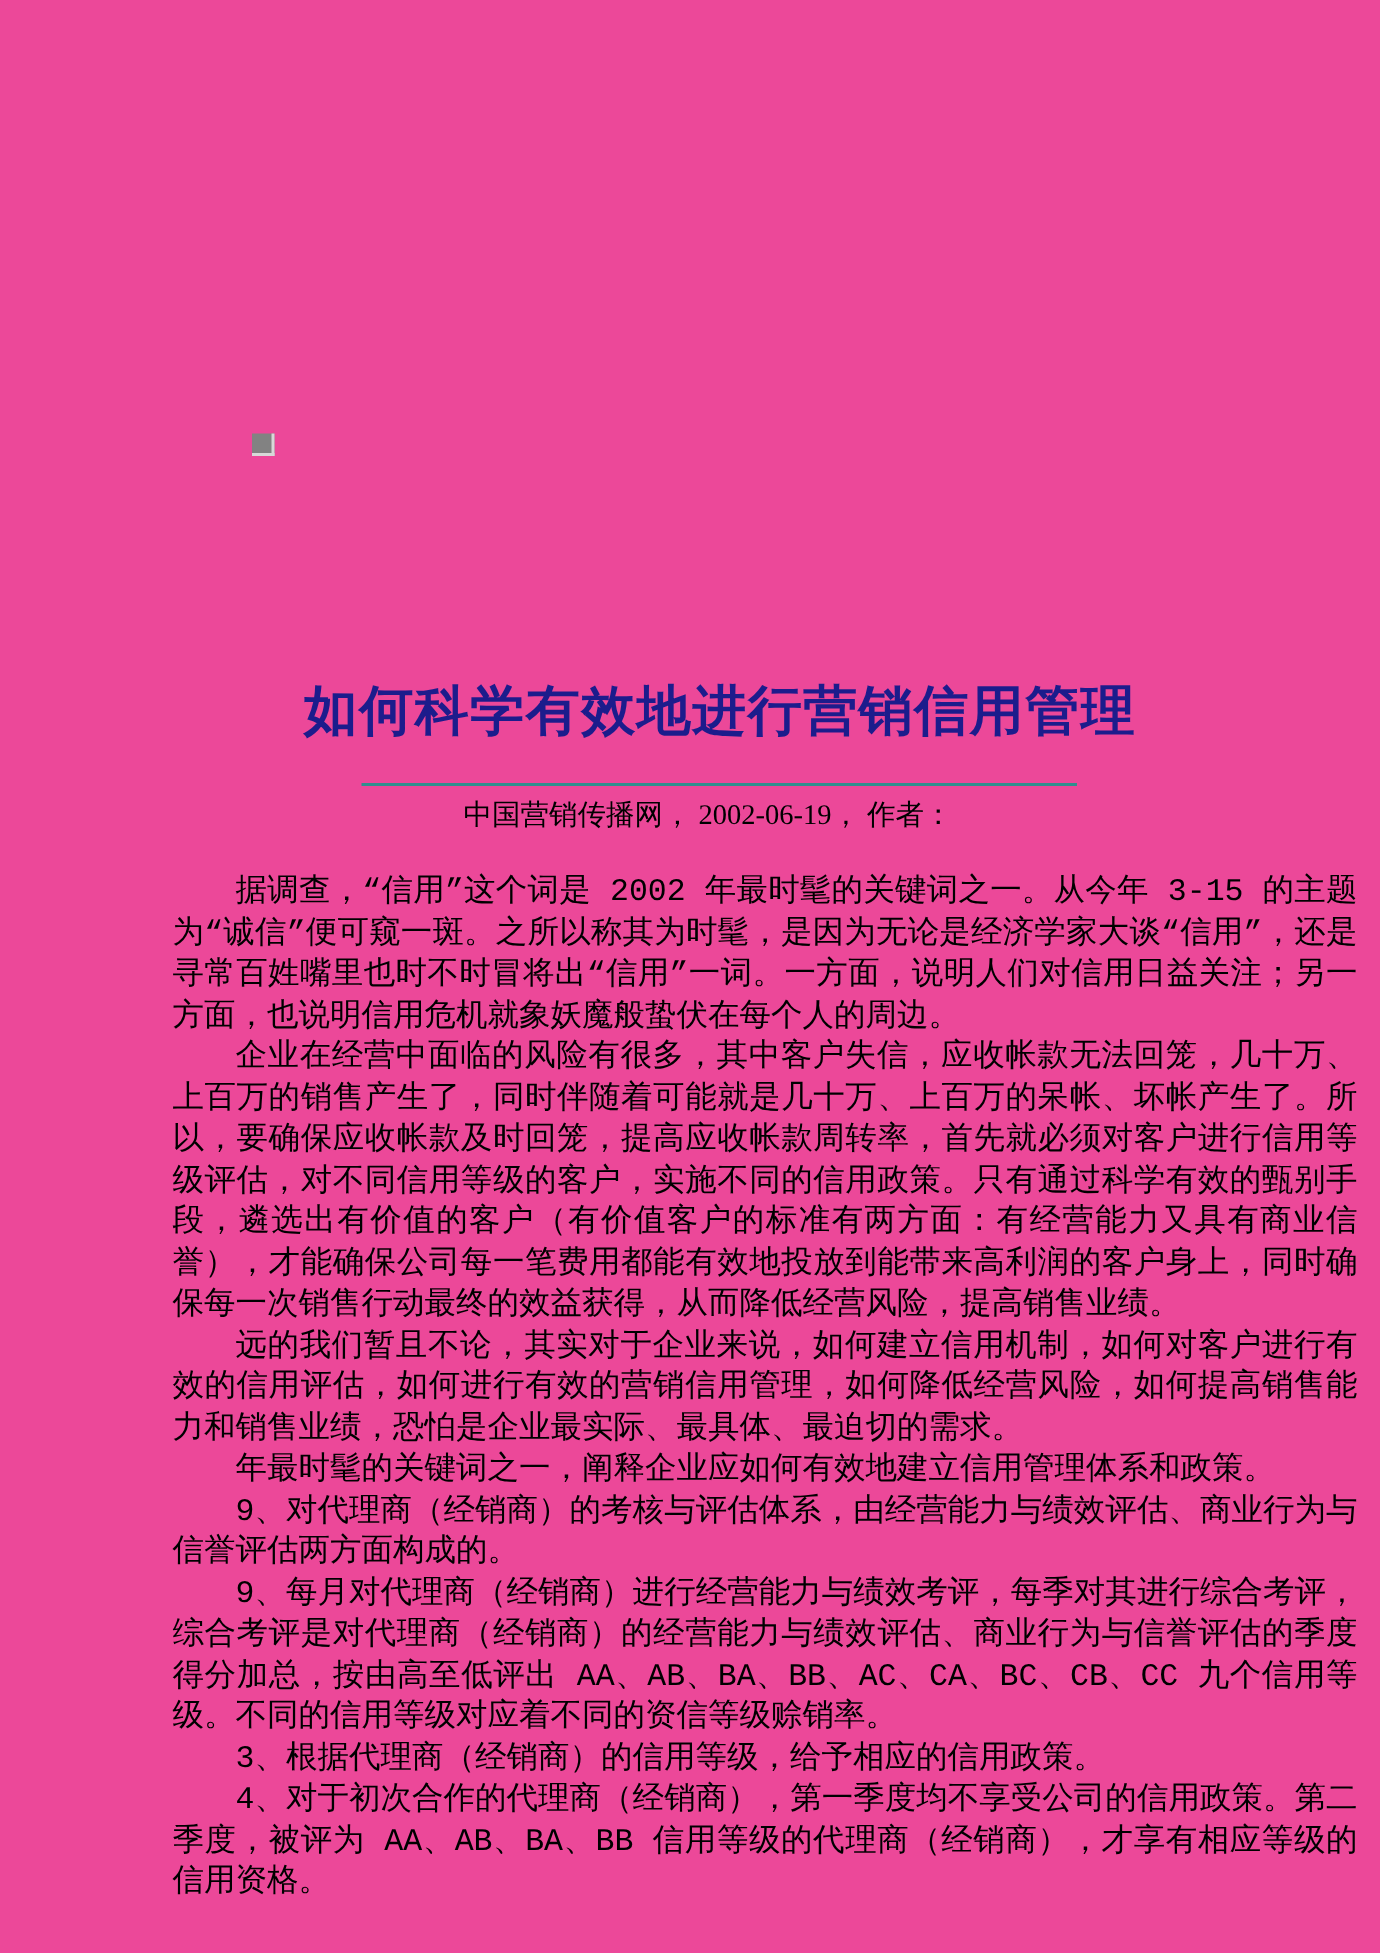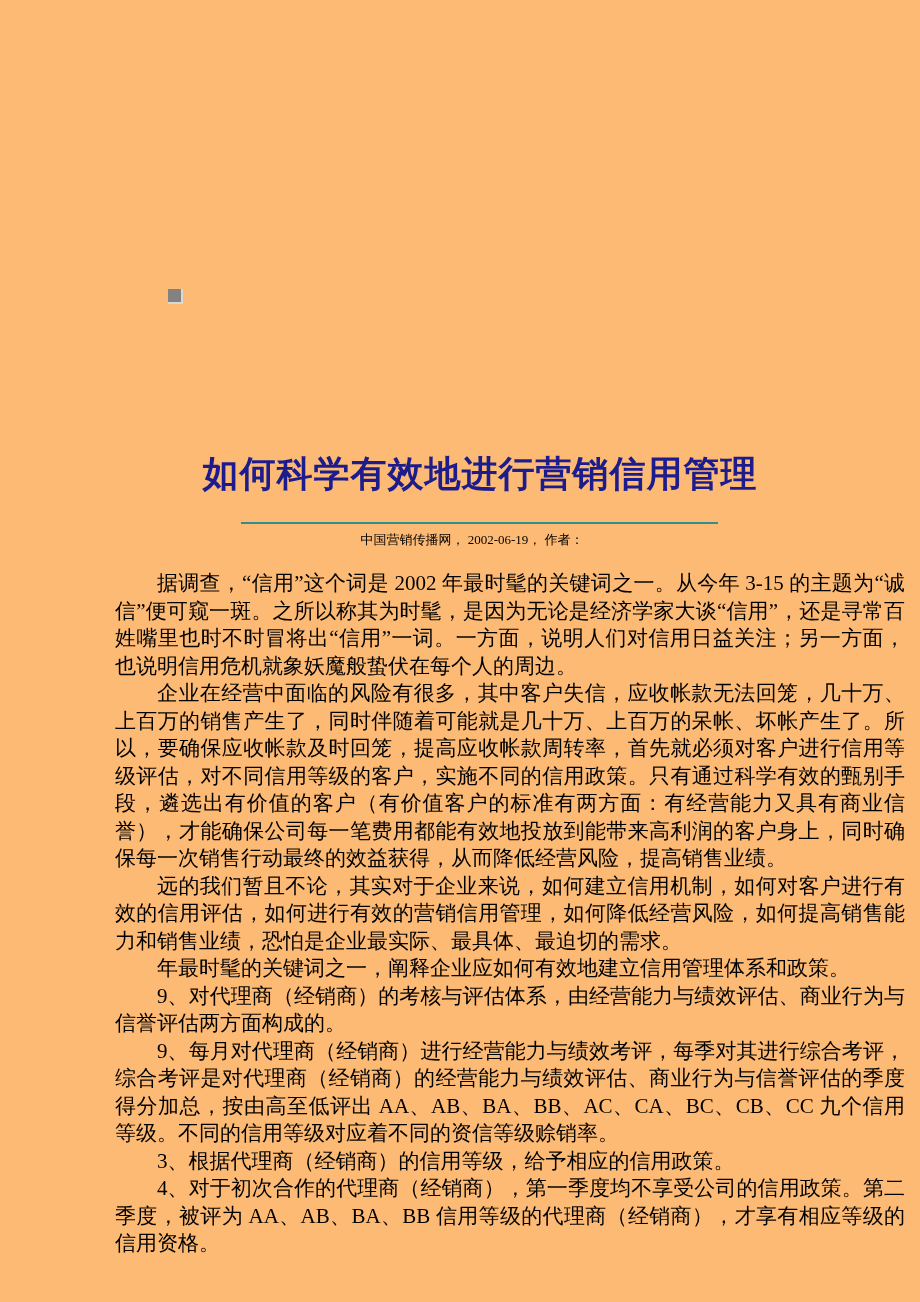--- a/index.html
+++ b/index.html
@@ -1,19 +1,19 @@
 <!DOCTYPE html>
 <html><head>
 <meta charset="utf-8">
 <style>
   html,body{margin:0;padding:0;background:#ffffff;}
   .page{
     position:relative;
     width:920px;height:1302px;
-    background:#fdba74;
+    background:#ec4899;
     overflow:hidden;
     font-family:"Liberation Serif","DejaVu Serif",serif;
     color:#000000;
   }
   .img-ph{
     position:absolute;left:168px;top:289px;
     width:13px;height:13px;
     background:#828282;
     border-right:2px solid #d8d8d8;
     border-bottom:2px solid #d8d8d8;
@@ -29,31 +29,32 @@
     line-height:1.2;
   }
   .rule{
     position:absolute;left:241px;top:522px;
     width:477px;height:2px;
     background:#2f8e8e;
   }
   .byline{
     position:absolute;left:40px;right:16px;top:532px;
     text-align:center;
-    font-size:13px;
+    font-size:19px;
     line-height:1.3;
     color:#000000;
     font-family:Liberation Serif, serif;
   }
   .content{
-    position:absolute;left:115px;top:570px;
+    position:absolute;left:115px;top:582px;
     width:790px;
     font-size:21px;
     line-height:27.5px;
     text-align:justify;
+    font-family:Liberation Mono, monospace;
   }
   .content p{margin:0;text-indent:2em;}
   .content h2{
     margin:0;
     font-size:21px;
     line-height:27.5px;
     font-weight:bold;
     text-align:center;
     text-indent:0;
   }

